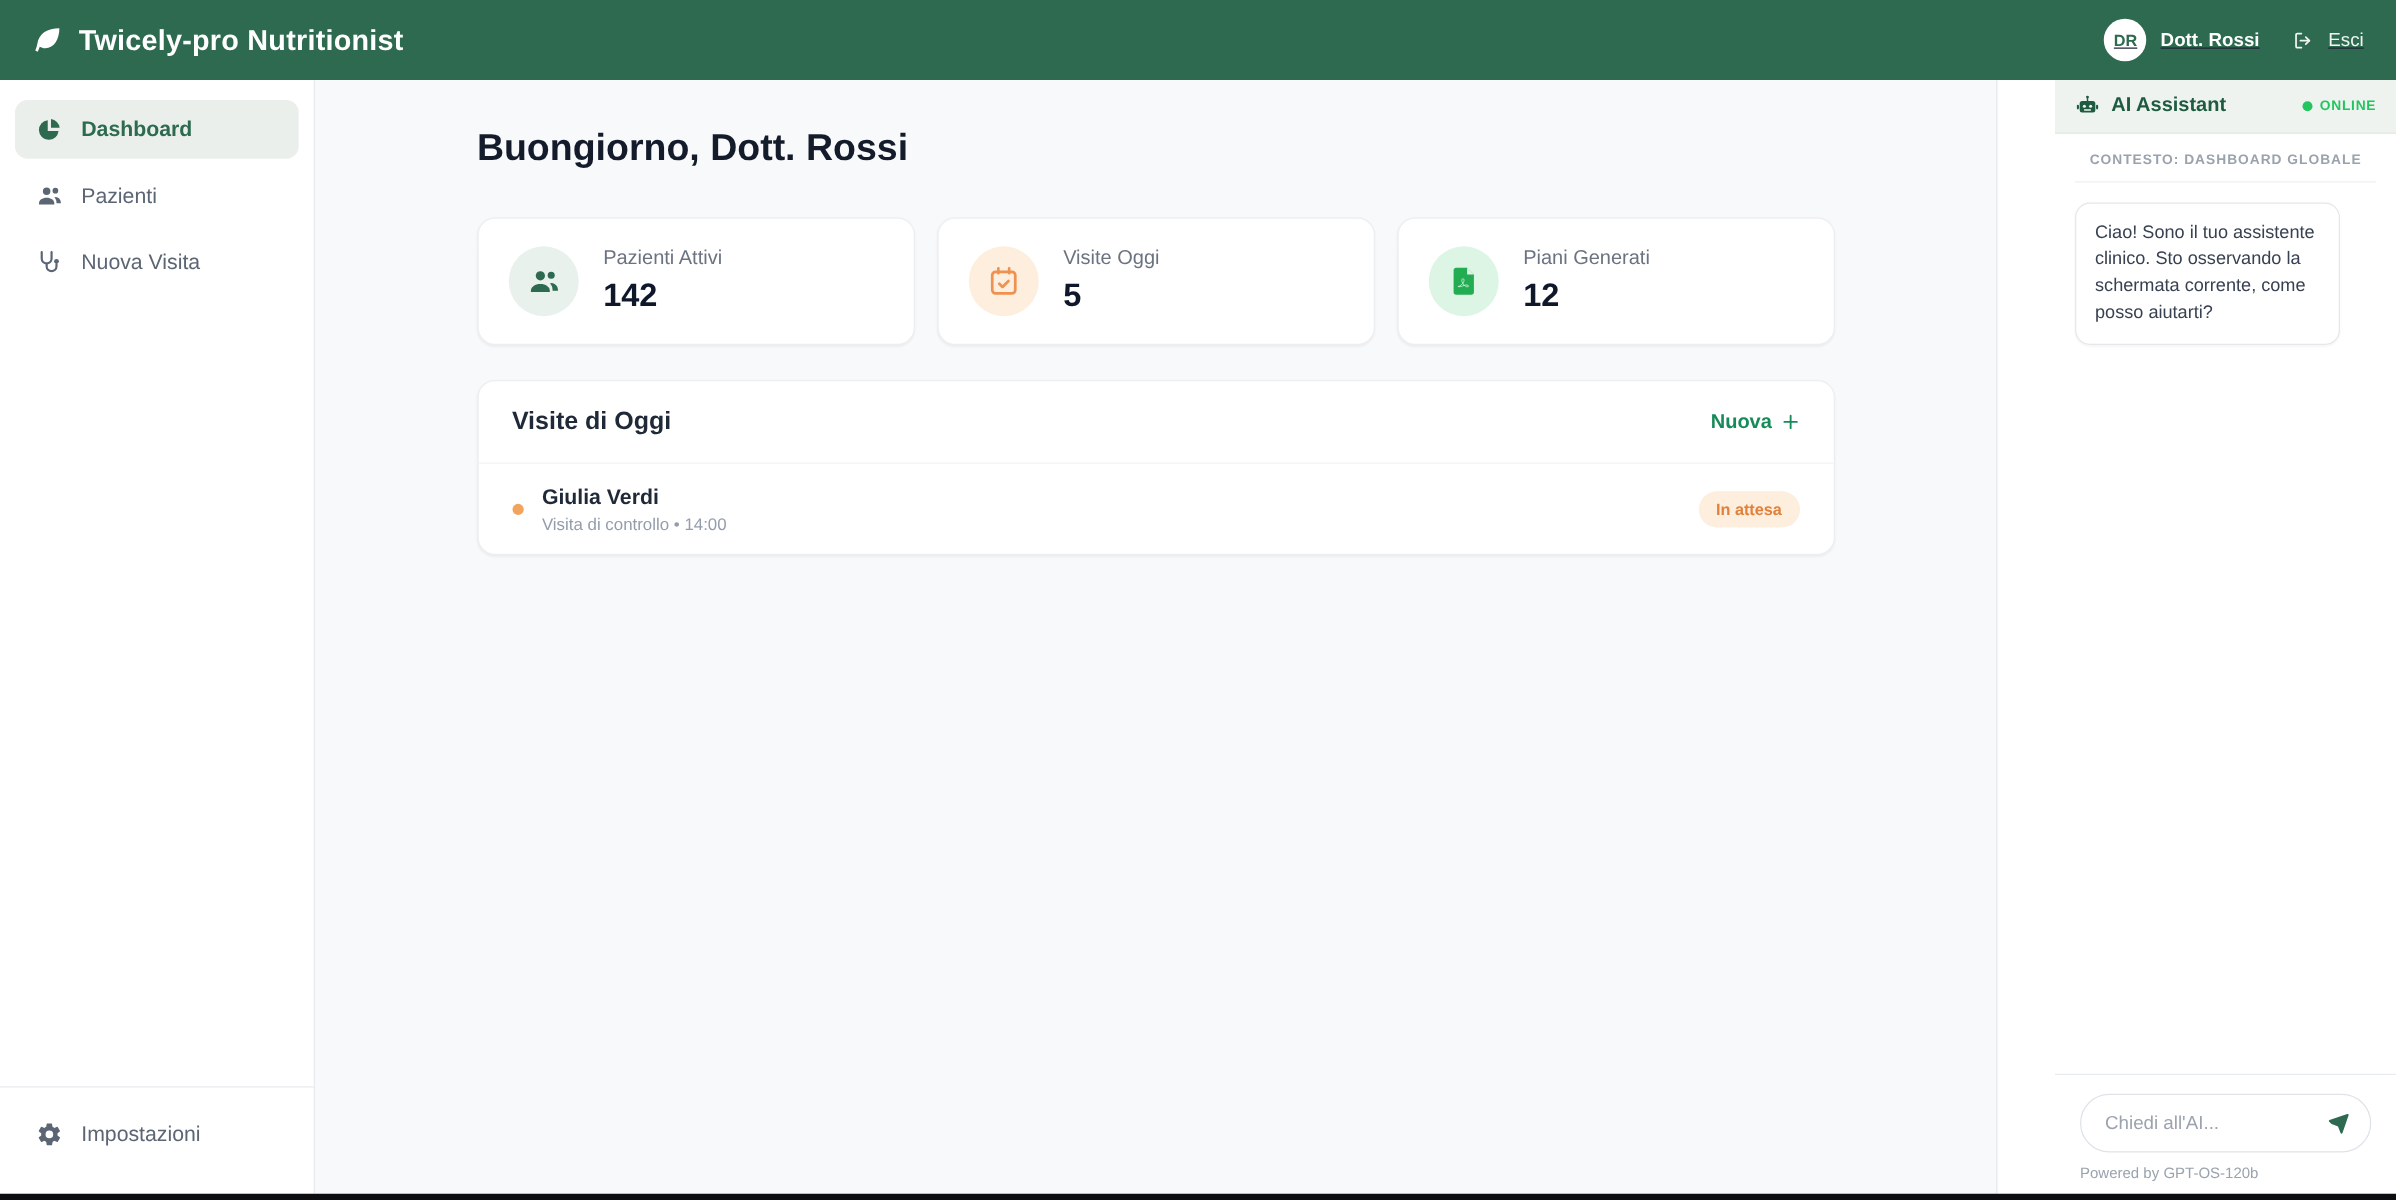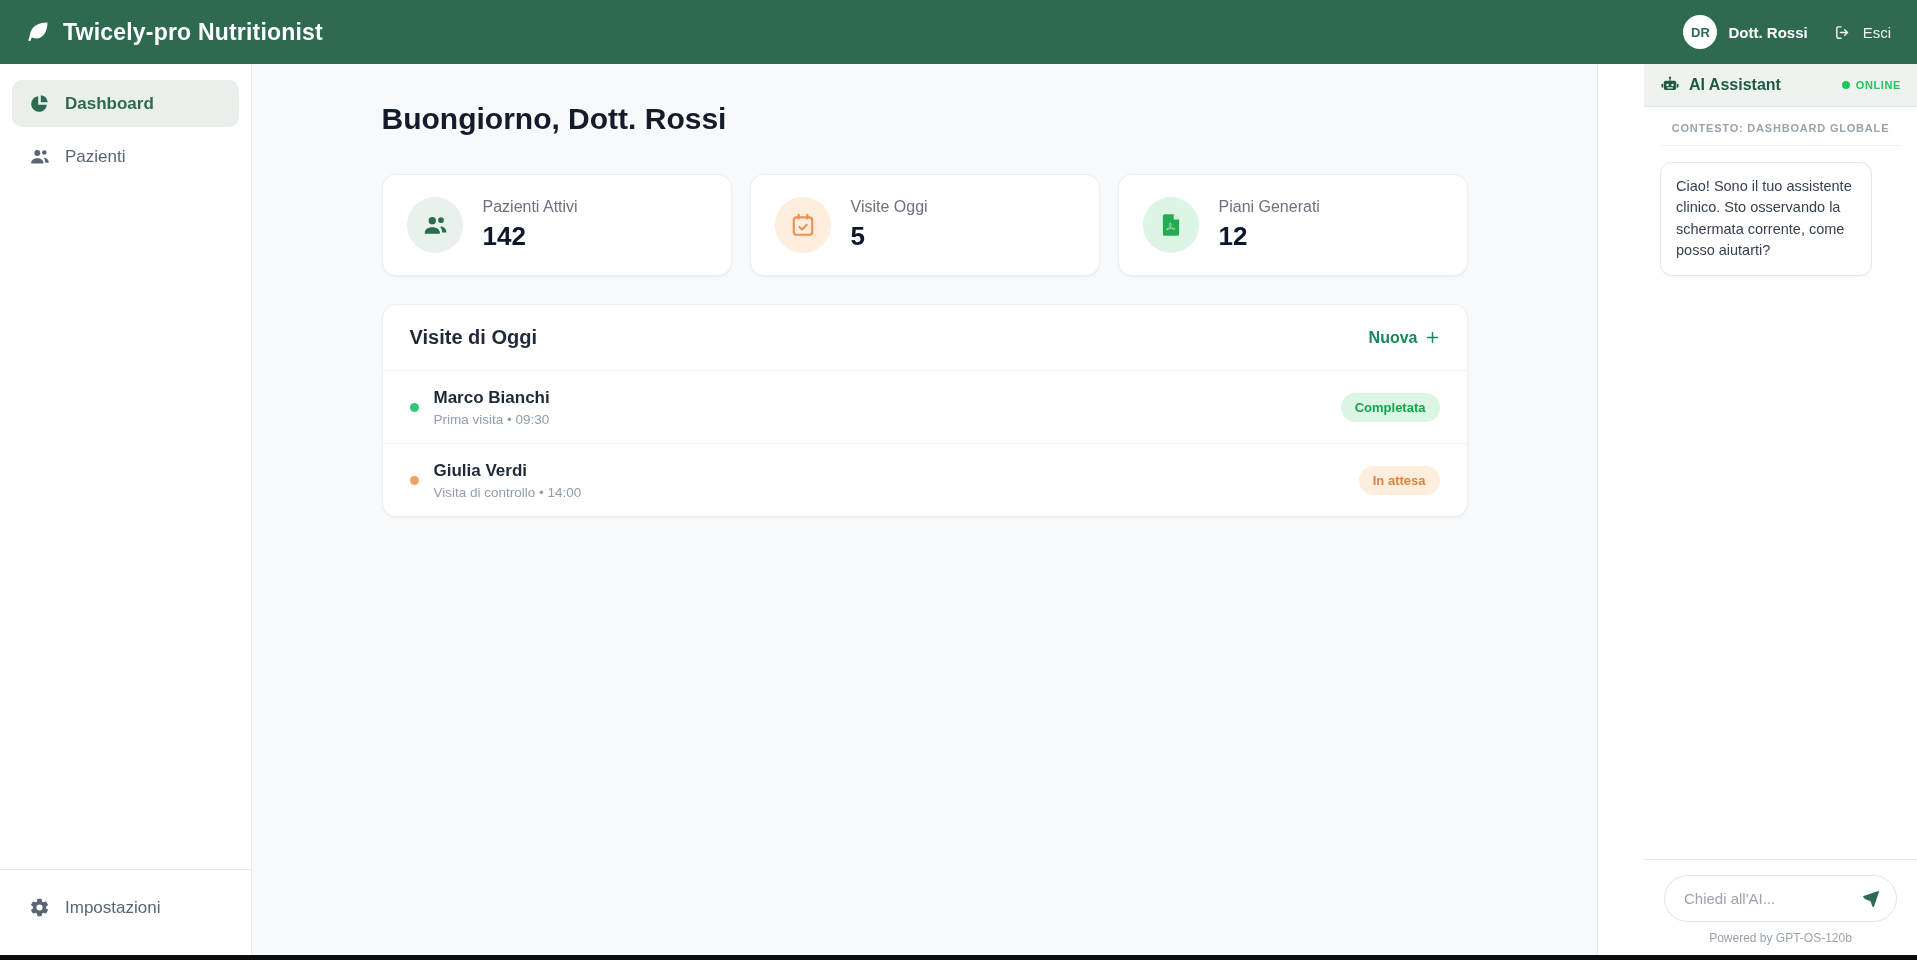--- a/index.html
+++ b/index.html
@@ -8,21 +8,21 @@
     font-family:"Liberation Sans", sans-serif;
     display:flex; flex-direction:column;
     background:#f8f9fa; color:#1f2937;
   }
   svg { display:block; }
 
   
   .topbar { height:64px; flex:0 0 64px; background:#2d6a4f; display:flex; align-items:center; padding:0 26px; gap:13px; }
   .logo-icon { color:#ffffff; }
   .app-title { color:#ffffff; font-size:23px; font-weight:700; letter-spacing:.2px; }
-  .topbar-right { margin-left:auto; display:flex; align-items:center; gap:26px; }
+  .topbar-right { margin-left:auto; display:flex; align-items:center; gap:26px;text-decoration:underline; }
   .user-chip { display:flex; align-items:center; gap:11px; cursor:pointer; }
   .avatar { width:34px; height:34px; border-radius:50%; background:#ffffff; color:#2d6a4f; font-size:13px; font-weight:800; display:flex; align-items:center; justify-content:center; }
   .user-name { color:#ffffff; font-size:15px; font-weight:600; }
   .logout { display:flex; align-items:center; gap:12px; color:#f0f5f2; font-size:15px; cursor:pointer; background:none; border:none; font-family:inherit; }
 
   
   .app { display:flex; flex:1; min-height:0; }
 
   
   .sidebar { width:252px; flex:0 0 252px; background:#ffffff; border-right:1px solid #e7eaee; display:flex; flex-direction:column; }
@@ -71,21 +71,21 @@
   .status { display:flex; align-items:center; gap:6px; color:#22c55e; font-size:11px; font-weight:700; letter-spacing:.6px; }
   .status-dot { width:8px; height:8px; border-radius:50%; background:#22c55e; }
   .context { margin:0 16px; padding:15px 0 11px; border-bottom:1px solid #edf0f2; text-align:center; color:#9aa3ad; font-size:11px; font-weight:700; letter-spacing:.8px; }
   .messages { flex:1; padding:16px; overflow:auto; }
   .bubble { border:1px solid #e5e7eb; border-radius:12px; padding:13px 15px; font-size:14.5px; line-height:1.48; color:#374151; max-width:88%; background:#ffffff; box-shadow:0 1px 2px rgba(0,0,0,.04); }
   .as-footer { border-top:1px solid #e7eaee; padding:15px 20px 10px; }
   .input-wrap { position:relative; }
   .ai-input { width:100%; height:47px; border:1px solid #dfe3e8; border-radius:24px; padding:0 46px 0 19px; font-size:15px; color:#374151; outline:none; font-family:inherit; background:#ffffff; }
   .ai-input::placeholder { color:#9ca3af; }
   .send-btn { position:absolute; right:13px; top:50%; transform:translateY(-50%); background:none; border:none; color:#2d6a4f; cursor:pointer; padding:3px; }
-  .powered { text-align:center; color:#9aa3ad; font-size:12px; margin-top:9px; }
+  .powered { text-align:left; color:#9aa3ad; font-size:12px; margin-top:9px; }
 
   .bottom-strip { height:5px; flex:0 0 5px; background:#0b0d10; }
 </style>
 </head>
 <body>
 
 <header class="topbar">
   <span class="logo-icon">
     <svg width="24" height="24" viewBox="0 0 24 24" fill="currentColor">
         <path d="M21.5 2.5c-9.5 0-16.4 4.1-17.6 12.3-.3 2.1-1.1 4.2-1.7 5.6l2 .9c.5-1.3 1.2-2.9 1.6-4 1.2.7 2.7 1.2 4.4 1.2 7.3 0 11.3-7.6 11.3-16zM7.5 15.2c1.8-4 4.6-7 8.2-9-4.1 1.2-7.3 3.9-9.3 8 .3.4.7.7 1.1 1z"></path>
@@ -127,20 +127,30 @@
         <span class="ico">
           <svg width="21" height="21" viewBox="0 0 24 24" fill="currentColor">
               <circle cx="9.5" cy="8" r="3.4"></circle>
               <path d="M2.5 19.2c0-3.2 3.1-5.2 7-5.2s7 2 7 5.2v.8h-14z"></path>
               <circle cx="17.5" cy="7.5" r="2.6"></circle>
               <path d="M17.8 13.3c2.7.4 4.7 2.2 4.7 5.1v.6h-4v-.8c0-1.8-.7-3.3-1.9-4.5.4-.2.8-.3 1.2-.4z"></path>
             </svg>
         </span>
         <span>Pazienti</span>
       </div>
+      <div class="side-item">
+        <span class="ico">
+          <svg width="21" height="21" viewBox="0 0 24 24" fill="none" stroke="currentColor" stroke-width="2" stroke-linecap="round" stroke-linejoin="round">
+              <path d="M5 3v6a4.5 4.5 0 0 0 9 0V3"></path>
+              <path d="M9.5 13.5V16a4.5 4.5 0 0 0 9 0v-2"></path>
+              <circle cx="18.5" cy="11.5" r="2.2" fill="currentColor" stroke="none"></circle>
+            </svg>
+        </span>
+        <span>Nuova Visita</span>
+      </div>
     </nav>
     <div class="sidebar-footer">
       <div class="side-item">
         <span class="ico">
           <svg width="21" height="21" viewBox="0 0 24 24" fill="currentColor">
               <path d="M19.4 13c.04-.33.06-.66.06-1s-.02-.67-.06-1l2.1-1.6c.2-.15.25-.42.13-.64l-2-3.46a.5.5 0 0 0-.6-.22l-2.47 1a7.3 7.3 0 0 0-1.73-1l-.37-2.66A.49.49 0 0 0 14 2h-4a.49.49 0 0 0-.5.42l-.37 2.66c-.63.26-1.2.6-1.73 1l-2.48-1a.5.5 0 0 0-.6.22l-2 3.46c-.12.22-.07.5.13.64L4.56 11c-.04.33-.06.66-.06 1s.02.67.06 1l-2.1 1.6c-.2.15-.25.42-.13.64l2 3.46c.12.22.37.3.6.22l2.47-1c.54.4 1.1.75 1.74 1l.37 2.66c.04.24.25.42.5.42h4c.25 0 .46-.18.5-.42l.37-2.66c.63-.26 1.2-.6 1.73-1l2.48 1c.23.09.48 0 .6-.22l2-3.46a.5.5 0 0 0-.13-.64L19.4 13zM12 15.5a3.5 3.5 0 1 1 0-7 3.5 3.5 0 0 1 0 7z"></path>
             </svg>
         </span>
         <span>Impostazioni</span>
       </div>
@@ -198,28 +208,20 @@
         <div class="visits-header">
           <span class="visits-title">Visite di Oggi</span>
           <button class="new-link">
             <span>Nuova</span>
             <span>
               <svg width="15" height="15" viewBox="0 0 24 24" fill="none" stroke="currentColor" stroke-width="2.4" stroke-linecap="round">
                   <path d="M12 4v16M4 12h16"></path>
                 </svg>
             </span>
           </button>
-        </div>
-        <div class="visit-row">
-          <span class="dot success"></span>
-          <div>
-            <div class="v-name">Marco Bianchi</div>
-            <div class="v-sub">Prima visita • 09:30</div>
-          </div>
-          <span class="badge success">Completata</span>
         </div>
         <div class="visit-row">
           <span class="dot pending"></span>
           <div>
             <div class="v-name">Giulia Verdi</div>
             <div class="v-sub">Visita di controllo • 14:00</div>
           </div>
           <span class="badge pending">In attesa</span>
         </div>
       </section>

